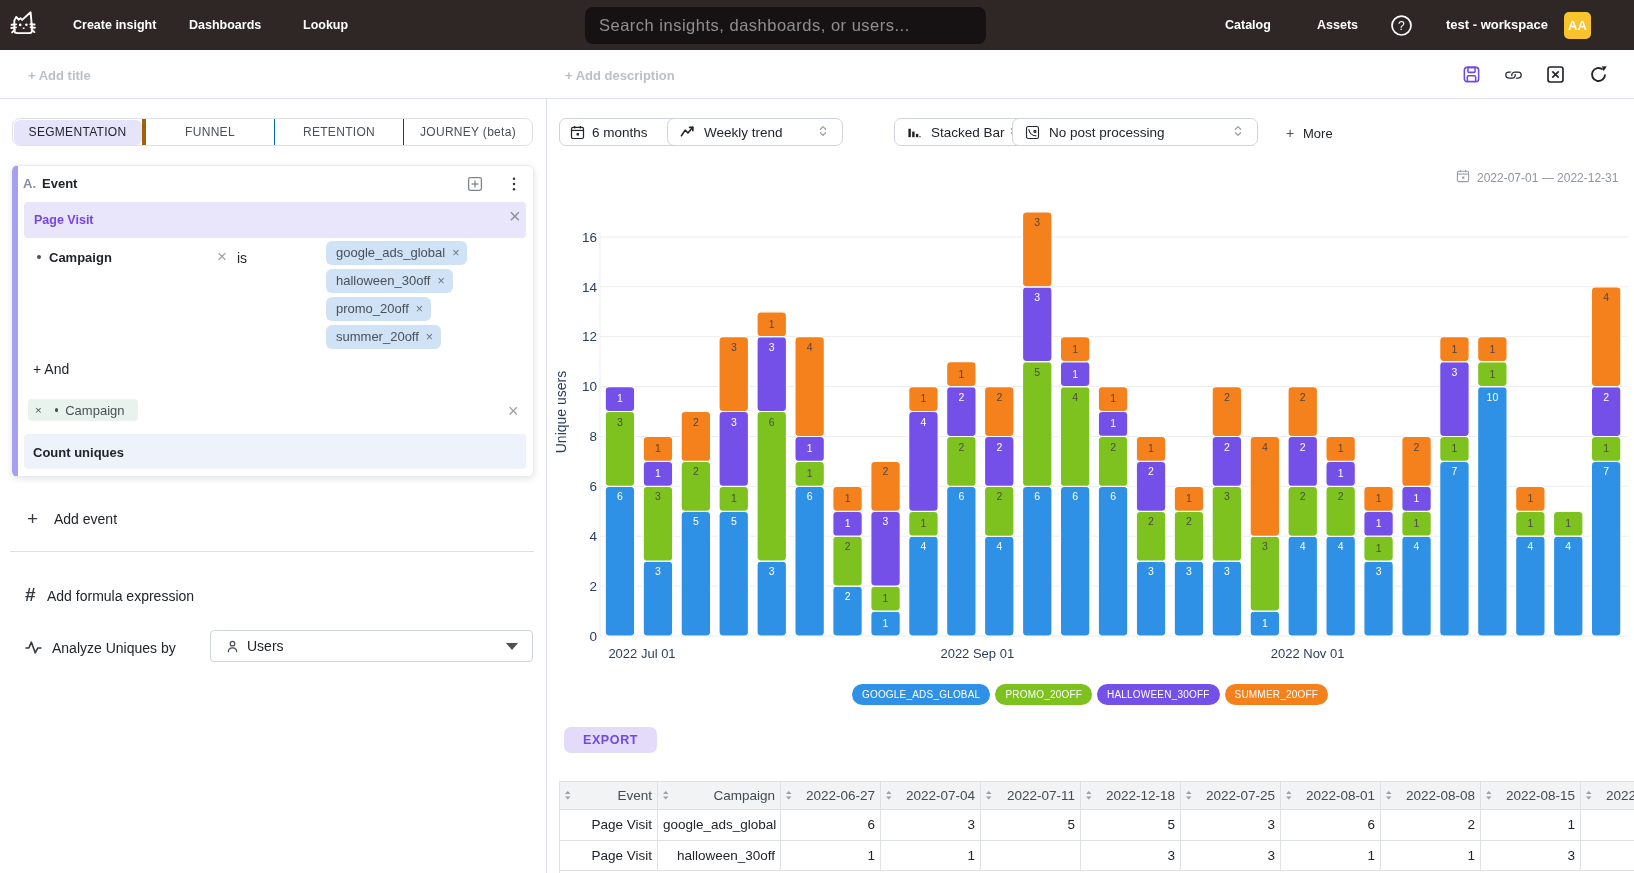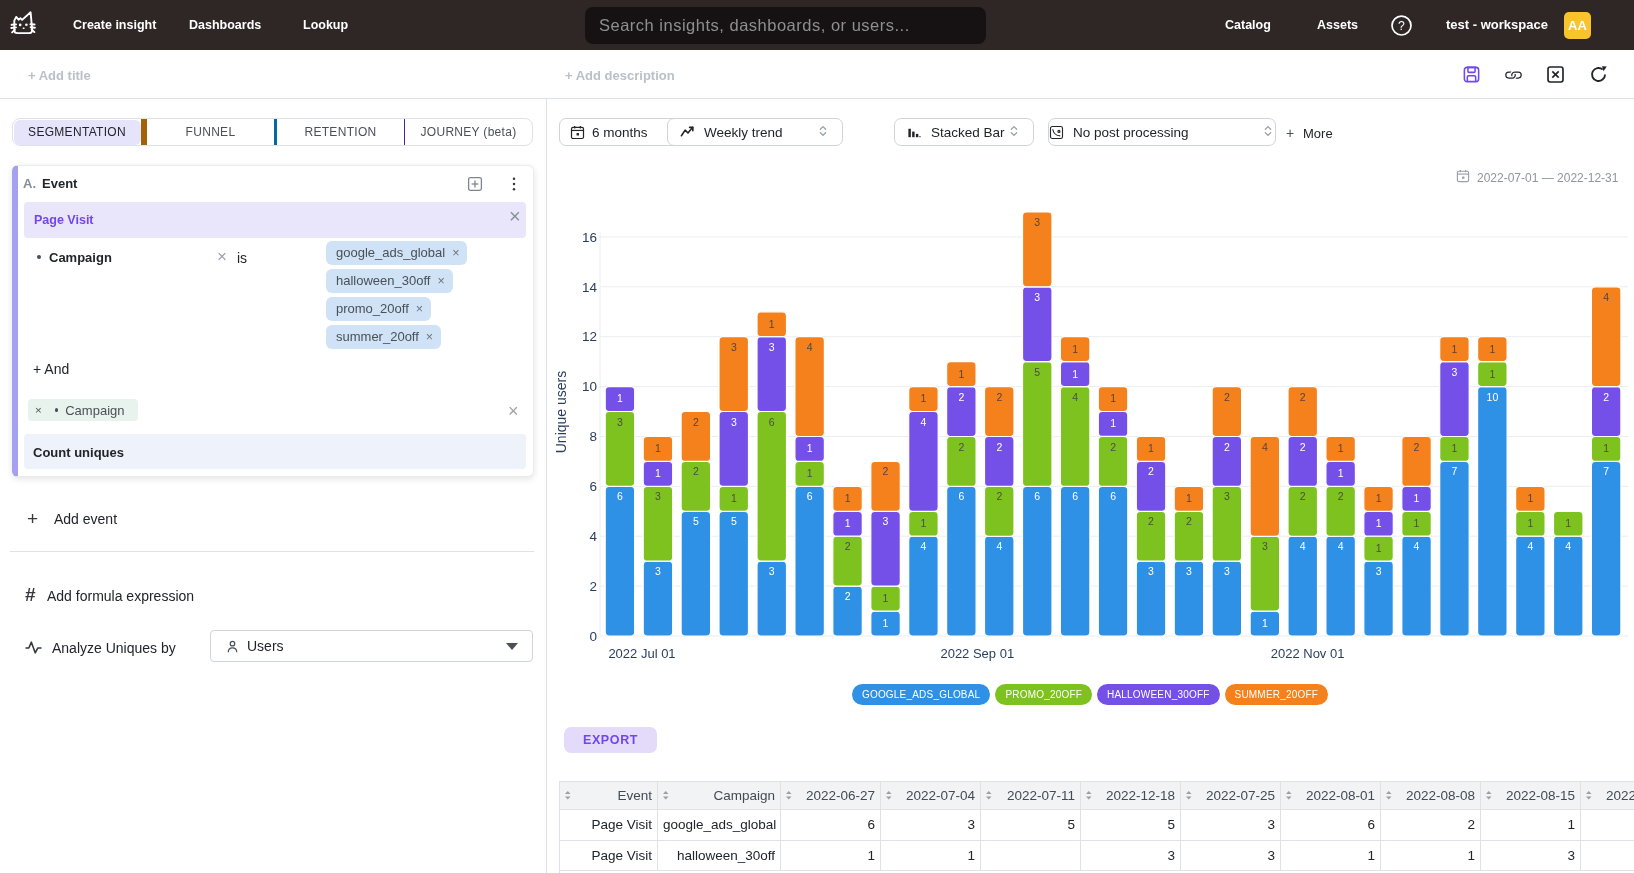--- a/index.html
+++ b/index.html
@@ -292,22 +292,22 @@
           <line x1="10.7" y1="5.3" x2="5.3" y2="10.7"></line>
         </g>
       </svg></div>
 <div class="abs" style="left:1589px;top:65px"><svg width="19" height="19" viewBox="0 0 16 16" style="">
         <path fill="none" stroke="#212529" stroke-width="1.6" d="M13.5 8 a5.5 5.5 0 1 1 -2 -4.25"></path>
         <path fill="#212529" d="M11 1 L15 1.2 L12.2 5.2 Z"></path>
       </svg></div>
 <div class="abs" style="left:546px;top:99px;width:1px;height:774px;background:#dee2e6"></div>
 <div class="abs" style="left:12px;top:118px;width:521px;height:28px;border:1px solid #dee2e6;border-radius:8px;display:flex;align-items:stretch;font-size:12px;color:#495057">
 <div style="flex:1;display:flex;align-items:center;justify-content:center;background:#e5e4fa;border-radius:6px;color:#212529;letter-spacing:.3px;margin:0.5px">SEGMENTATION</div>
-<div style="flex:1;display:flex;align-items:center;justify-content:center;border-left:6px solid #a16207;letter-spacing:.3px">FUNNEL</div>
-<div style="flex:1;display:flex;align-items:center;justify-content:center;border-left:3px solid #0369a1;letter-spacing:.3px">RETENTION</div>
+<div style="flex:1;display:flex;align-items:center;justify-content:center;border-left:4px solid #a16207;letter-spacing:.3px">FUNNEL</div>
+<div style="flex:1;display:flex;align-items:center;justify-content:center;border-left:1px solid #0369a1;letter-spacing:.3px">RETENTION</div>
 <div style="flex:1;display:flex;align-items:center;justify-content:center;border-left:1px solid #4c1d95;letter-spacing:.3px">JOURNEY (beta)</div>
 </div>
 <div class="abs" style="left:12px;top:165px;width:522px;height:312px;background:#fff;border:1px solid #e9ecef;border-left:6px solid #a6a0f0;border-radius:6px;box-shadow:0 2px 6px rgba(33,37,41,.12)"></div>
 <div class="abs" style="left:23px;top:176px;font-size:13px;font-weight:bold;color:#868e96">A.</div>
 <div class="abs" style="left:42px;top:176px;font-size:13px;font-weight:bold;color:#212529">Event</div>
 <div class="abs" style="left:467px;top:176px"><svg width="16" height="16" viewBox="0 0 16 16" style="">
         <g fill="none" stroke="#7d858d" stroke-width="1.3">
           <rect x="1.6" y="1.6" width="12.8" height="12.8" rx="1.8"></rect>
           <line x1="8" y1="4.6" x2="8" y2="11.4"></line>
           <line x1="4.6" y1="8" x2="11.4" y2="8"></line>
@@ -396,21 +396,21 @@
         </g>
       </svg>
       <span style="margin-left:9px">Stacked Bar</span>
       <span style="margin-left:auto"><svg width="14" height="14" viewBox="0 0 16 16" style="">
           <g fill="none" stroke="#9aa0a6" stroke-width="1.5" stroke-linecap="round" stroke-linejoin="round">
             <polyline points="5,6 8,3 11,6"></polyline>
             <polyline points="5,10 8,13 11,10"></polyline>
           </g>
         </svg></span>
     </div>
-<div class="tbox" style="left:1048px;width:228px;padding:0 0">
+<div class="tbox" style="left:1012px;width:246px;padding:0 12px">
       <svg width="15" height="15" viewBox="0 0 16 16" style="">
         <g fill="none" stroke="#212529" stroke-width="1.2">
           <rect x="1.6" y="1.6" width="12.8" height="12.8" rx="2"></rect>
           <path d="M4 4.5 C4.8 9.5 7.5 11.3 12 11.6"></path>
           <circle cx="10.6" cy="6.8" r="1.1"></circle>
         </g>
       </svg>
       <span style="margin-left:9px">No post processing</span>
       <span style="margin-left:auto"><svg width="14" height="14" viewBox="0 0 16 16" style="">
           <g fill="none" stroke="#9aa0a6" stroke-width="1.5" stroke-linecap="round" stroke-linejoin="round">

